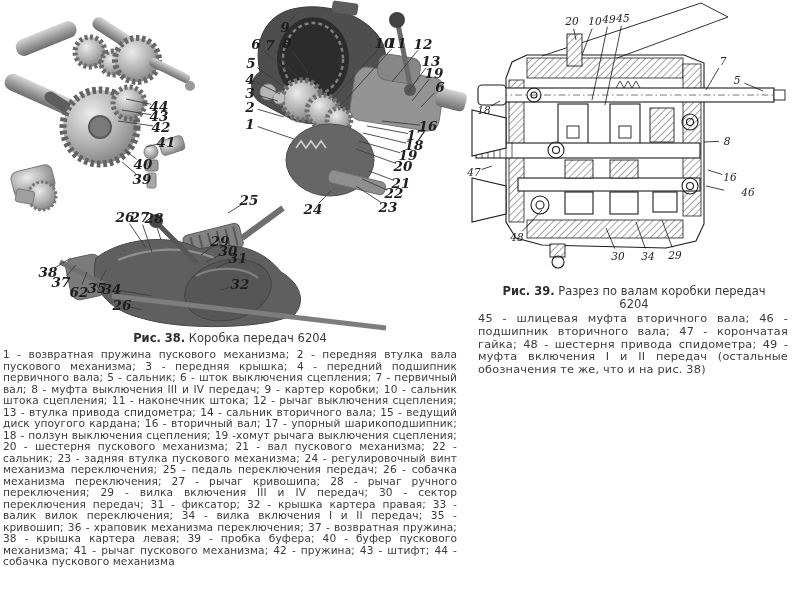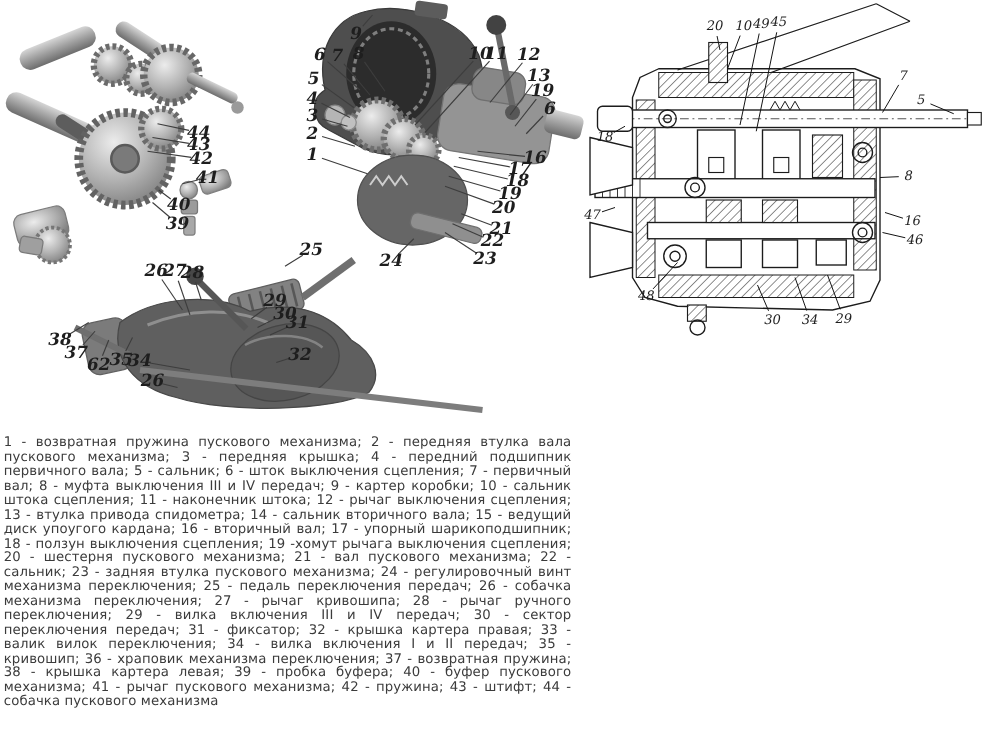--- a/index.html
+++ b/index.html
@@ -292,25 +292,29 @@
   <span class="callout" style="left: 102px; top: 21px;">20</span>
       <span class="callout" style="left: 125px; top: 21px;">10</span>
       <span class="callout" style="left: 139px; top: 19px;">49</span>
       <span class="callout" style="left: 153px; top: 18px;">45</span>
       <span class="callout" style="left: 253px; top: 61px;">7</span>
       <span class="callout" style="left: 267px; top: 80px;">5</span>
       <span class="callout" style="left: 14px; top: 110px;">18</span>
       <span class="callout" style="left: 4px; top: 172px;">47</span>
       <span class="callout" style="left: 257px; top: 141px;">8</span>
       <span class="callout" style="left: 260px; top: 177px;">16</span>
-      <span class="callout" style="left: 262px; top: 192px;">46</span>
+      <span class="callout" style="left: 278px; top: 192px;">46</span>
       <span class="callout" style="left: 47px; top: 237px;">48</span>
       <span class="callout" style="left: 148px; top: 256px;">30</span>
       <span class="callout" style="left: 178px; top: 256px;">34</span>
       <span class="callout" style="left: 205px; top: 255px;">29</span>
     </div>
 
+  <div class="caption38"><b>Рис. 38.</b><span> Коробка передач 6204</span></div>
 
   <div class="legend38">1 - возвратная пружина пускового механизма; 2 - передняя втулка вала пускового механизма; 3 - передняя крышка; 4 - передний подшипник первичного вала; 5 - сальник; 6 - шток выключения сцепления; 7 - первичный вал; 8 - муфта выключения III и IV передач; 9 - картер коробки; 10 - сальник штока сцепления; 11 - наконечник штока; 12 - рычаг выключения сцепления; 13 - втулка привода спидометра; 14 - сальник вторичного вала; 15 - ведущий диск упоугого кардана; 16 - вторичный вал; 17 - упорный шарикоподшипник; 18 - ползун выключения сцепления; 19 -хомут рычага выключения сцепления; 20 - шестерня пускового механизма; 21 - вал пускового механизма; 22 - сальник; 23 - задняя втулка пускового механизма; 24 - регулировочный винт механизма переключения; 25 - педаль переключения передач; 26 - собачка механизма переключения; 27 - рычаг кривошипа; 28 - рычаг ручного переключения; 29 - вилка включения III и IV передач; 30 - сектор переключения передач; 31 - фиксатор; 32 - крышка картера правая; 33 - валик вилок переключения; 34 - вилка включения I и II передач; 35 - кривошип; 36 - храповик механизма переключения; 37 - возвратная пружина; 38 - крышка картера левая; 39 - пробка буфера; 40 - буфер пускового механизма; 41 - рычаг пускового механизма; 42 - пружина; 43 - штифт; 44 - собачка пускового механизма</div>
 
-
+  <div class="caption39"><b>Рис. 39.</b><span> Разрез по валам коробки передач</span><br>
+       <span>6204</span></div>
+
+  <div class="legend39">45 - шлицевая муфта вторичного вала; 46 - подшипник вторичного вала; 47 - корончатая гайка; 48 - шестерня привода спидометра; 49 - муфта включения I и II передач (остальные обозначения те же, что и на рис. 38)</div>
 
 </div>
 
 </body></html>

